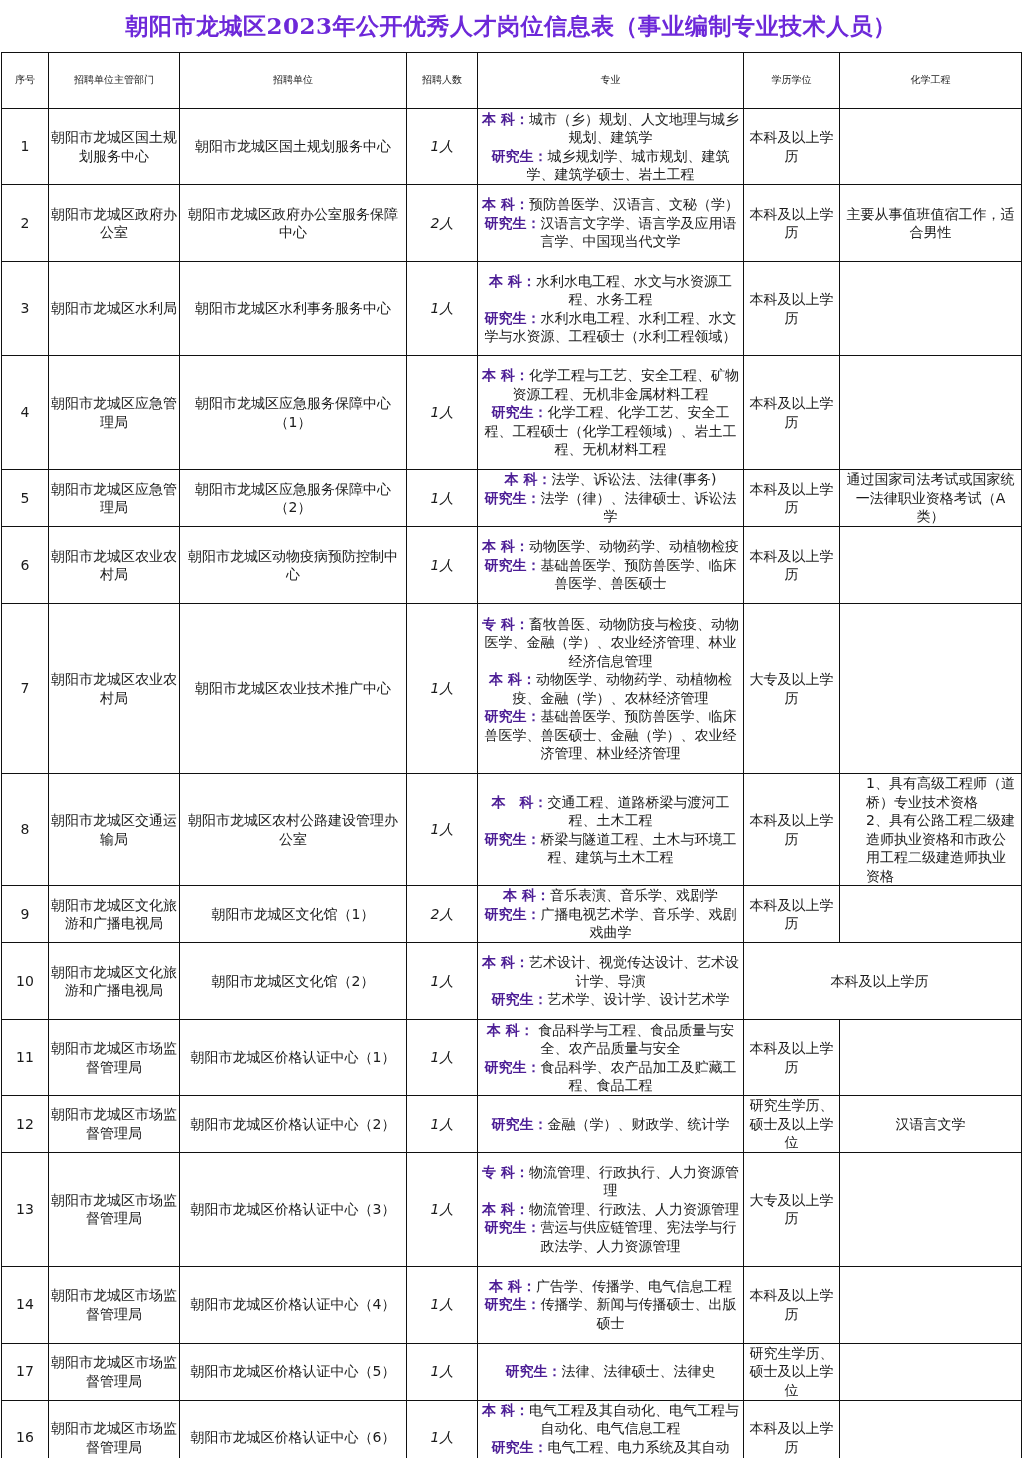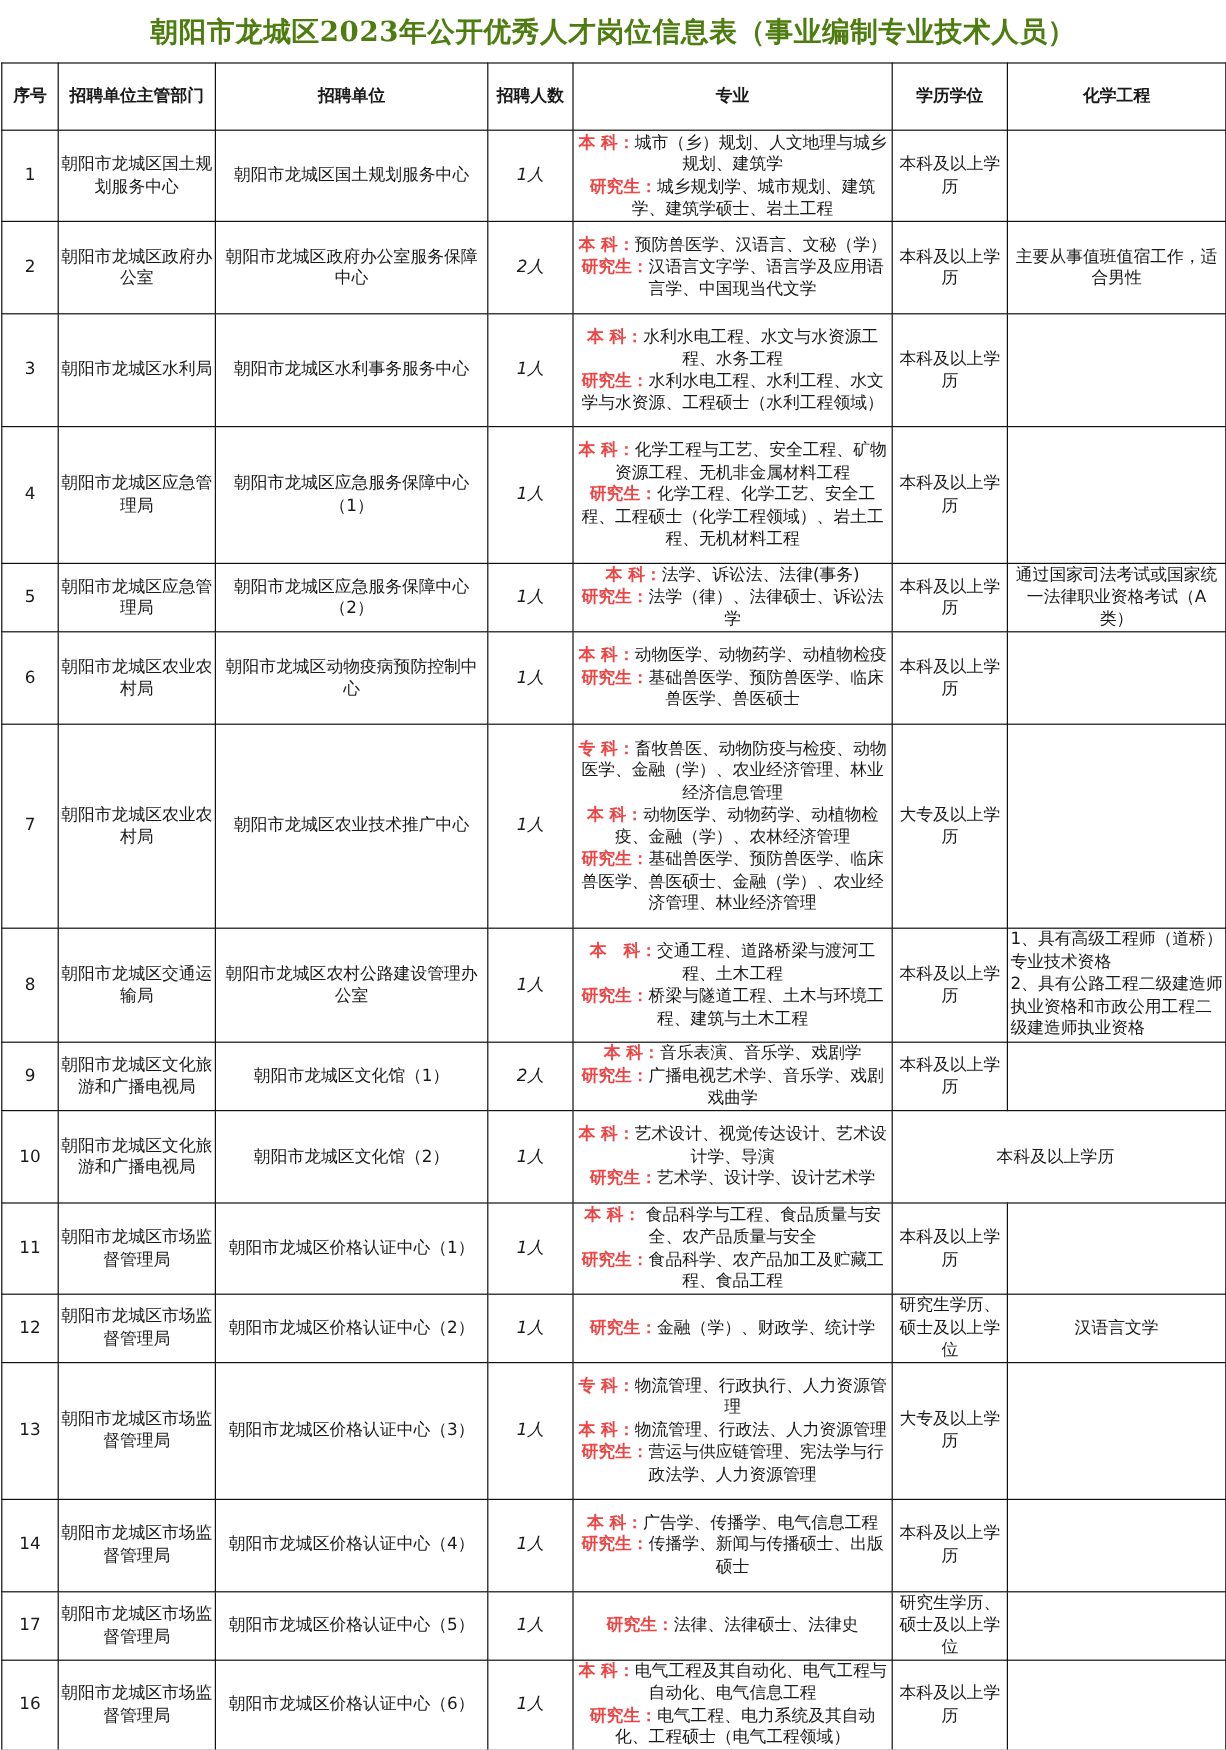--- a/index.html
+++ b/index.html
@@ -21,21 +21,21 @@
     top: 0;
     width: 1022px;
     height: 52px;
     display: flex;
     align-items: center;
     justify-content: center;
     font-family: "DejaVu Serif", "Liberation Serif", serif;
     font-weight: bold;
     font-size: 23px;
     letter-spacing: 0.5px;
-    color: #4d7c0f;
+    color: #6d28d9;
     white-space: nowrap;
   }
   table.jobs {
     position: absolute;
     left: 1px;
     top: 52px;
     border-collapse: collapse;
     table-layout: fixed;
     width: 1020px;
   }
@@ -45,57 +45,57 @@
     font-family: "DejaVu Sans", "Liberation Sans", sans-serif;
     font-weight: normal;
     font-size: 14px;
     line-height: 18.5px;
     vertical-align: middle;
     text-align: center;
     overflow: hidden;
     color: #1a1a1a;
   }
   table.jobs th {
-    font-size: 14px;
-    font-weight: bold;
+    font-size: 10px;
   }
   td.seq {
     font-family: "DejaVu Serif", "Liberation Serif", serif;
     font-size: 13px;
   }
   td.count {
     font-family: "DejaVu Serif", "Liberation Serif", serif;
     font-style: italic;
   }
   td.major {
     text-align: left;
     padding: 0 1px 0 2px;
     vertical-align: top;
   }
   td.major .line {
     display: block;
   }
   td.major .lbl {
     font-weight: bold;
-    color: #ef4444;
+    color: #4c1d95;
   }
   td.other {
     padding: 0 2px;
   }
   td.other.left {
     text-align: left;
     vertical-align: top;
   }
   td.spanned {
     text-align: left;
     padding-left: 0;
     text-indent: -6px;
   }
   .other-line {
     display: block;
+    margin-left: 24px;
   }
 </style>
 </head>
 <body>
 
 <div class="title">朝阳市龙城区2023年公开优秀人才岗位信息表（事业编制专业技术人员）</div>
 
 <table class="jobs">
   <colgroup>
     <col style="width:47px">

